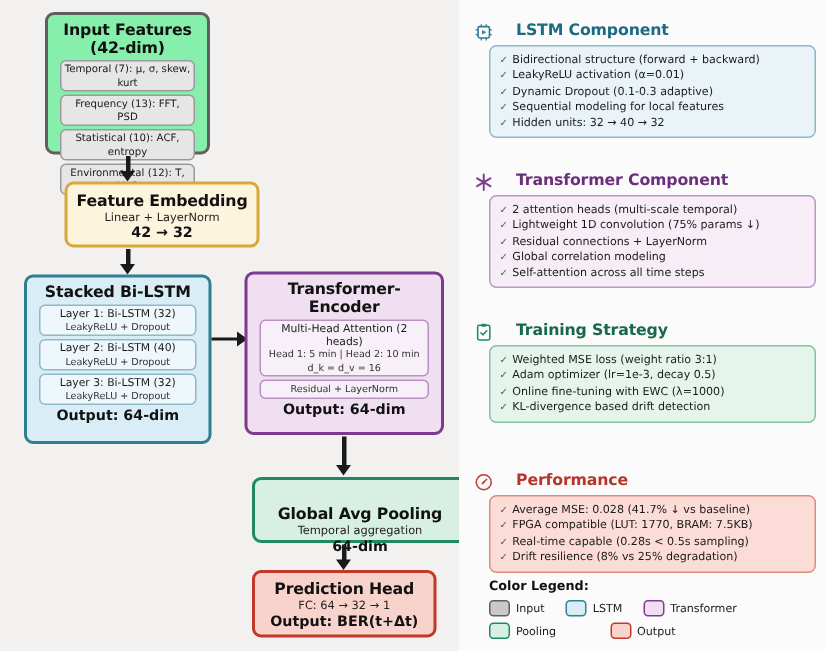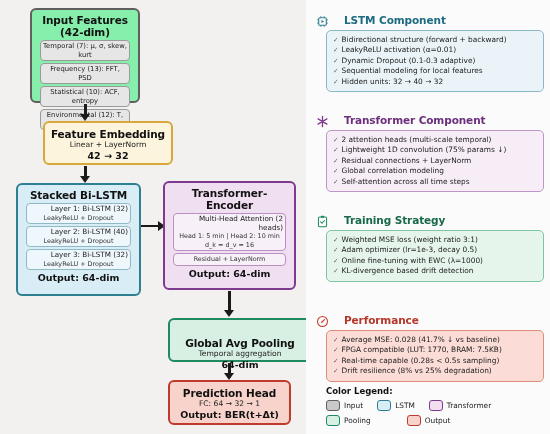--- a/index.html
+++ b/index.html
@@ -36,21 +36,21 @@
     box-sizing:border-box;
     background:#e6e6e6;
     border:1px solid #9a9a9a;
     border-radius:4px;
     margin:2px 3px;
     padding:1px 2px;
     font-size:6.8px;
     color:#1a1a1a;
     line-height:8.5px;
   }
-  .subbox .l1{font-size:7.2px;text-align:right;}
+  .subbox .l1{font-size:7.2px;}
   .subbox .l2{font-size:6.4px;color:#333;}
 
   
   .c-input{background:#86efac;border:2px solid #5f5f5f;}
   .c-embed{background:#fcf4dd;border:2px solid #d8a93a;}
   .c-lstm {background:#d8edf5;border:2px solid #2f7f93;}
   .c-trans{background:#f0dff0;border:2px solid #7e3a8e;}
   .c-pool {background:#d8f0e4;border:2px solid #1f8a5f;}
   .c-out  {background:#f8d3cb;border:2px solid #c0392b;}
 

